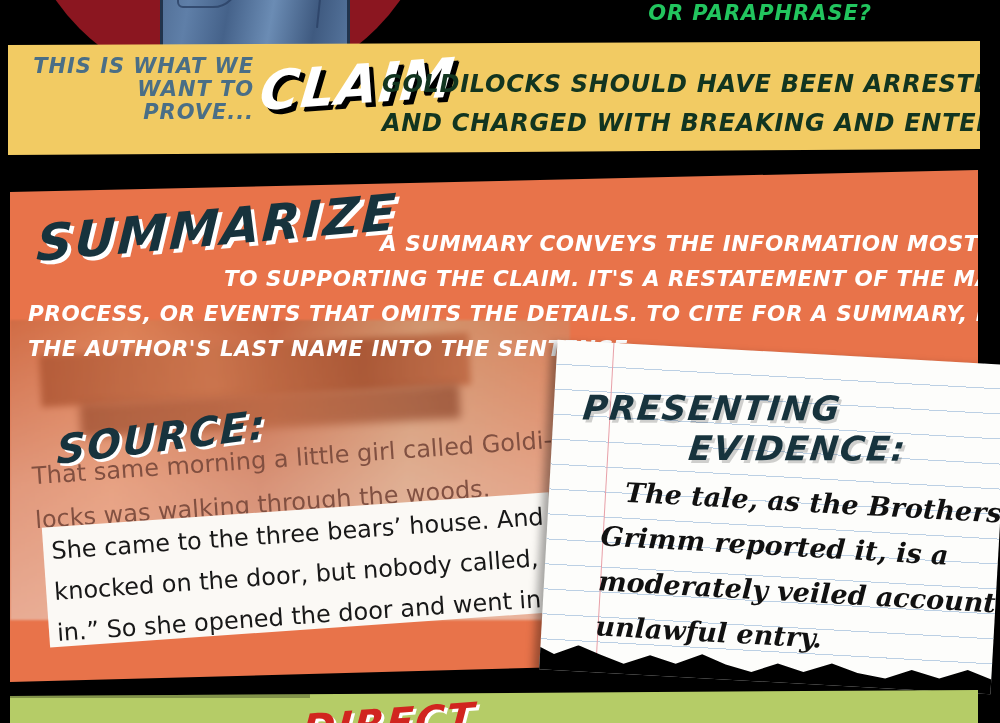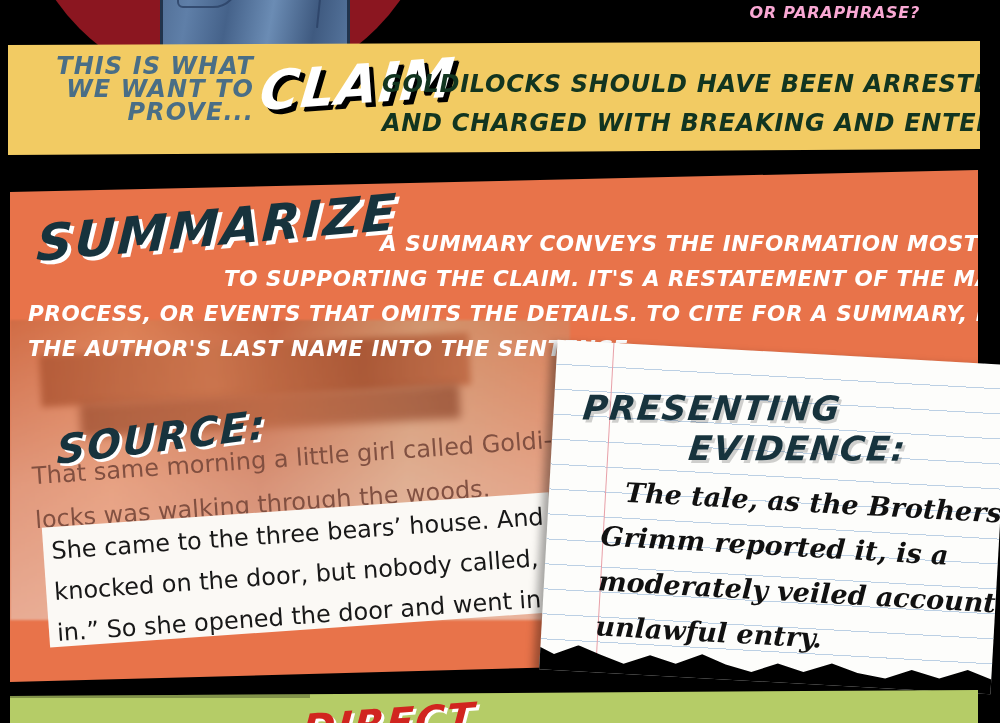--- a/index.html
+++ b/index.html
@@ -43,32 +43,32 @@
   #char-jeans:before{
     content:""; position:absolute; left:14px; top:12px; width:58px; height:52px;
     border:2px solid #2b4165; border-radius:0 0 26px 6px; opacity:.8;
   }
   #char-jeans:after{
     content:""; position:absolute; right:26px; top:30px; width:2px; height:58px;
     background:#2b4165; opacity:.8; transform:rotate(6deg);
   }
   #paraphrase-line{
     position:absolute; left:600px; top:1px; width:320px;
-    text-align:right; color:#f9a8d4; font-size:16px; line-height:24px;
+    text-align:center; color:#22c55e; font-size:21px; line-height:24px;
   }
 
   
   #claim-banner{
     position:absolute; left:8px; top:41px; width:972px; height:114px;
     background:#f2cb63;
     clip-path:polygon(0 4px, 972px 0px, 972px 108px, 0 114px);
   }
   #claim-prove{
     position:absolute; left:14px; top:14px; width:232px;
-    text-align:right; color:#4a6e86; font-size:24px; line-height:23px;
+    text-align:right; color:#4a6e86; font-size:21px; line-height:23px;
   }
   #claim-word{
     position:absolute; left:252px; top:16px;
     color:#ffffff; font-size:54px; line-height:56px;
     transform:rotate(-4deg) skewX(-10deg);
     text-shadow:4px 4px 0 #000, 5px 5px 0 #000;
     letter-spacing:.02em;
   }
   #claim-text{
     position:absolute; left:374px; top:24px; width:590px;

